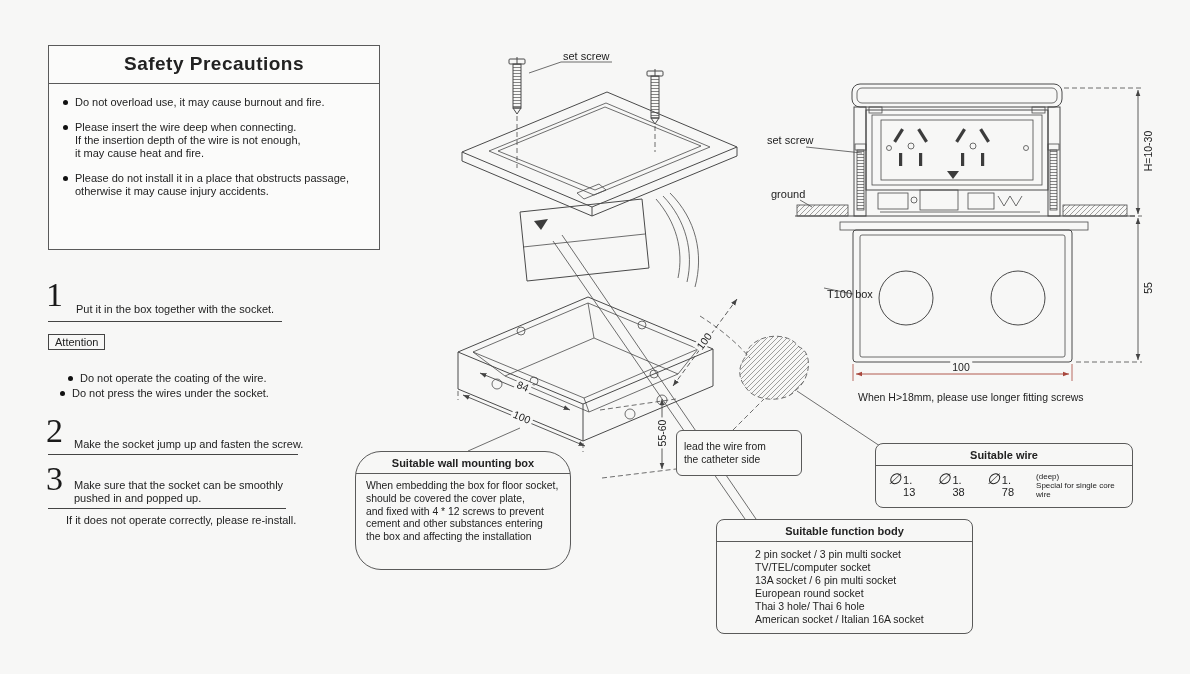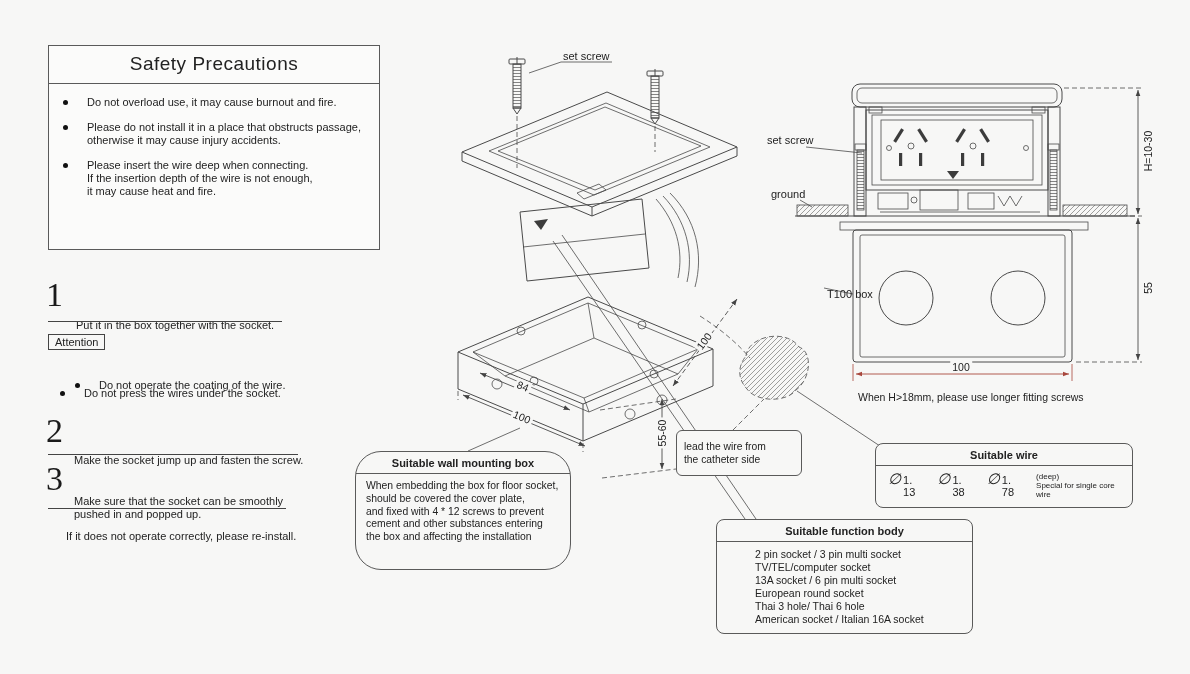--- a/index.html
+++ b/index.html
@@ -8,29 +8,29 @@
   .abs{position:absolute;}
   svg{position:absolute;left:0;top:0;}
   
   .s{stroke:#4a4a4a;stroke-width:1;fill:none;}
   .thin{stroke-width:0.8;}
   .dash{stroke-dasharray:5 3;}
   .dimln{stroke:#4a4a4a;stroke-width:0.9;fill:none;}
   .red{stroke:#a8473d;}
   
   .safety{left:48px;top:45px;width:330px;height:203px;border:1px solid #5a5a5a;background:#fbfbfa;}
-  .safety-title{margin:0;font-size:19px;font-weight:400;text-align:center;line-height:36px;height:37px;
+  .safety-title{margin:0;font-size:19px;font-weight:700;text-align:center;line-height:36px;height:37px;
                 border-bottom:1px solid #5a5a5a;letter-spacing:.5px;}
   .safety-body{padding:12px 12px 0 14px;}
-  .brow{display:flex;gap:19px;margin-bottom:12px;}
+  .brow{display:flex;gap:7px;margin-bottom:12px;}
   .dot{width:5px;height:5px;border-radius:50%;background:#111;margin-top:4px;flex:none;}
   .btxt{font-size:11px;line-height:13px;}
   .pre{white-space:pre-line;}
   .stepnum{font-family:"Liberation Serif",serif;font-size:34px;line-height:30px;color:#1a1a1a;}
-  .steptxt{font-size:11px;line-height:13px;margin-top:16px;}
+  .steptxt{font-size:11px;line-height:13px;}
   .uline{height:0;border-top:1px solid #444;}
   .attn{border:1px solid #444;padding:1px 6px;font-size:11px;background:#f7f7f6;}
   .lbl{font-size:11px;white-space:nowrap;}
   .dimlbl{position:absolute;font-size:10.5px;color:#222;background:#f7f7f6;padding:0 2px;white-space:nowrap;}
   .infobox{border:1px solid #5a5a5a;border-radius:8px;background:#f7f7f6;}
   .infobox .ititle{font-weight:bold;font-size:11px;text-align:center;padding:5px 4px 4px;border-bottom:1px solid #5a5a5a;}
   .infobox .ibody{font-size:10.4px;line-height:12.8px;padding:6px 10px;}
   .leadlbl{border:1px solid #5a5a5a;border-radius:6px;background:#f7f7f6;font-size:10.3px;line-height:13px;
            padding:9px 7px;}
   .fb-items{padding:6px 8px 0 38px;font-size:10.5px;line-height:12.6px;}
@@ -211,38 +211,38 @@
 
   <section class="abs safety">
     <h1 class="safety-title">Safety Precautions</h1>
     <div class="safety-body">
       <div class="brow">
         <span class="dot"></span>
         <span class="btxt pre">Do not overload use,  it may cause burnout and fire.</span>
       </div>
       <div class="brow">
         <span class="dot"></span>
-        <span class="btxt pre">Please do not install it in a place that obstructs passage,
-otherwise it may cause injury accidents.</span>
-      </div>
-      <div class="brow">
-        <span class="dot"></span>
         <span class="btxt pre">Please insert the wire deep when connecting.
 If the insertion depth of the wire is not enough,
 it may cause heat and fire.</span>
       </div>
+      <div class="brow">
+        <span class="dot"></span>
+        <span class="btxt pre">Please do not install it in a place that obstructs passage,
+otherwise it may cause injury accidents.</span>
+      </div>
     </div>
   </section>
 
   <div class="abs stepnum" style="left:46px;top:280px;">1</div>
   <div class="abs steptxt" style="left:76px;top:303px;">Put it in the box together with the socket.</div>
   <div class="abs uline" style="left:48px;top:321px;width:234px;"></div>
 
   <div class="abs attn" style="left:48px;top:334px;">Attention</div>
-  <div class="abs brow" style="left:60px;top:364px;margin:15px;">
+  <div class="abs brow" style="left:60px;top:364px;margin:8px;">
     <span class="dot"></span>
     <span class="btxt">Do not operate the coating of the wire.</span>
   </div>
   <div class="abs brow" style="left:60px;top:387px;margin:0;">
     <span class="dot"></span>
     <span class="btxt">Do not press the wires under the socket.</span>
   </div>
 
   <div class="abs stepnum" style="left:46px;top:416px;">2</div>
   <div class="abs steptxt" style="left:74px;top:438px;">Make the socket jump up and fasten the screw.</div>

